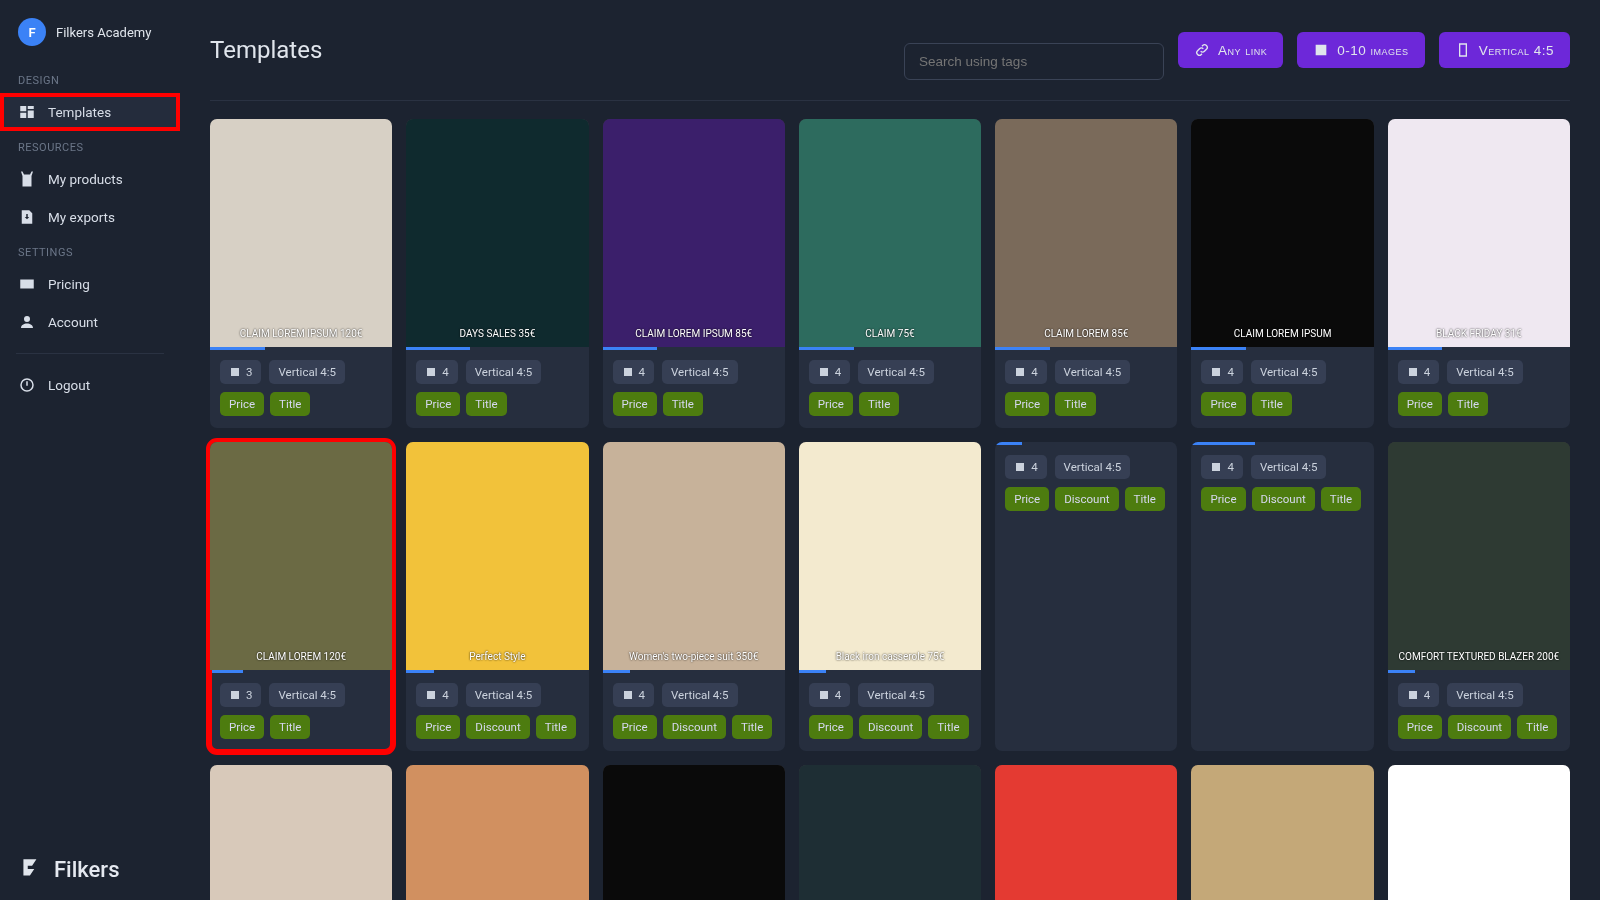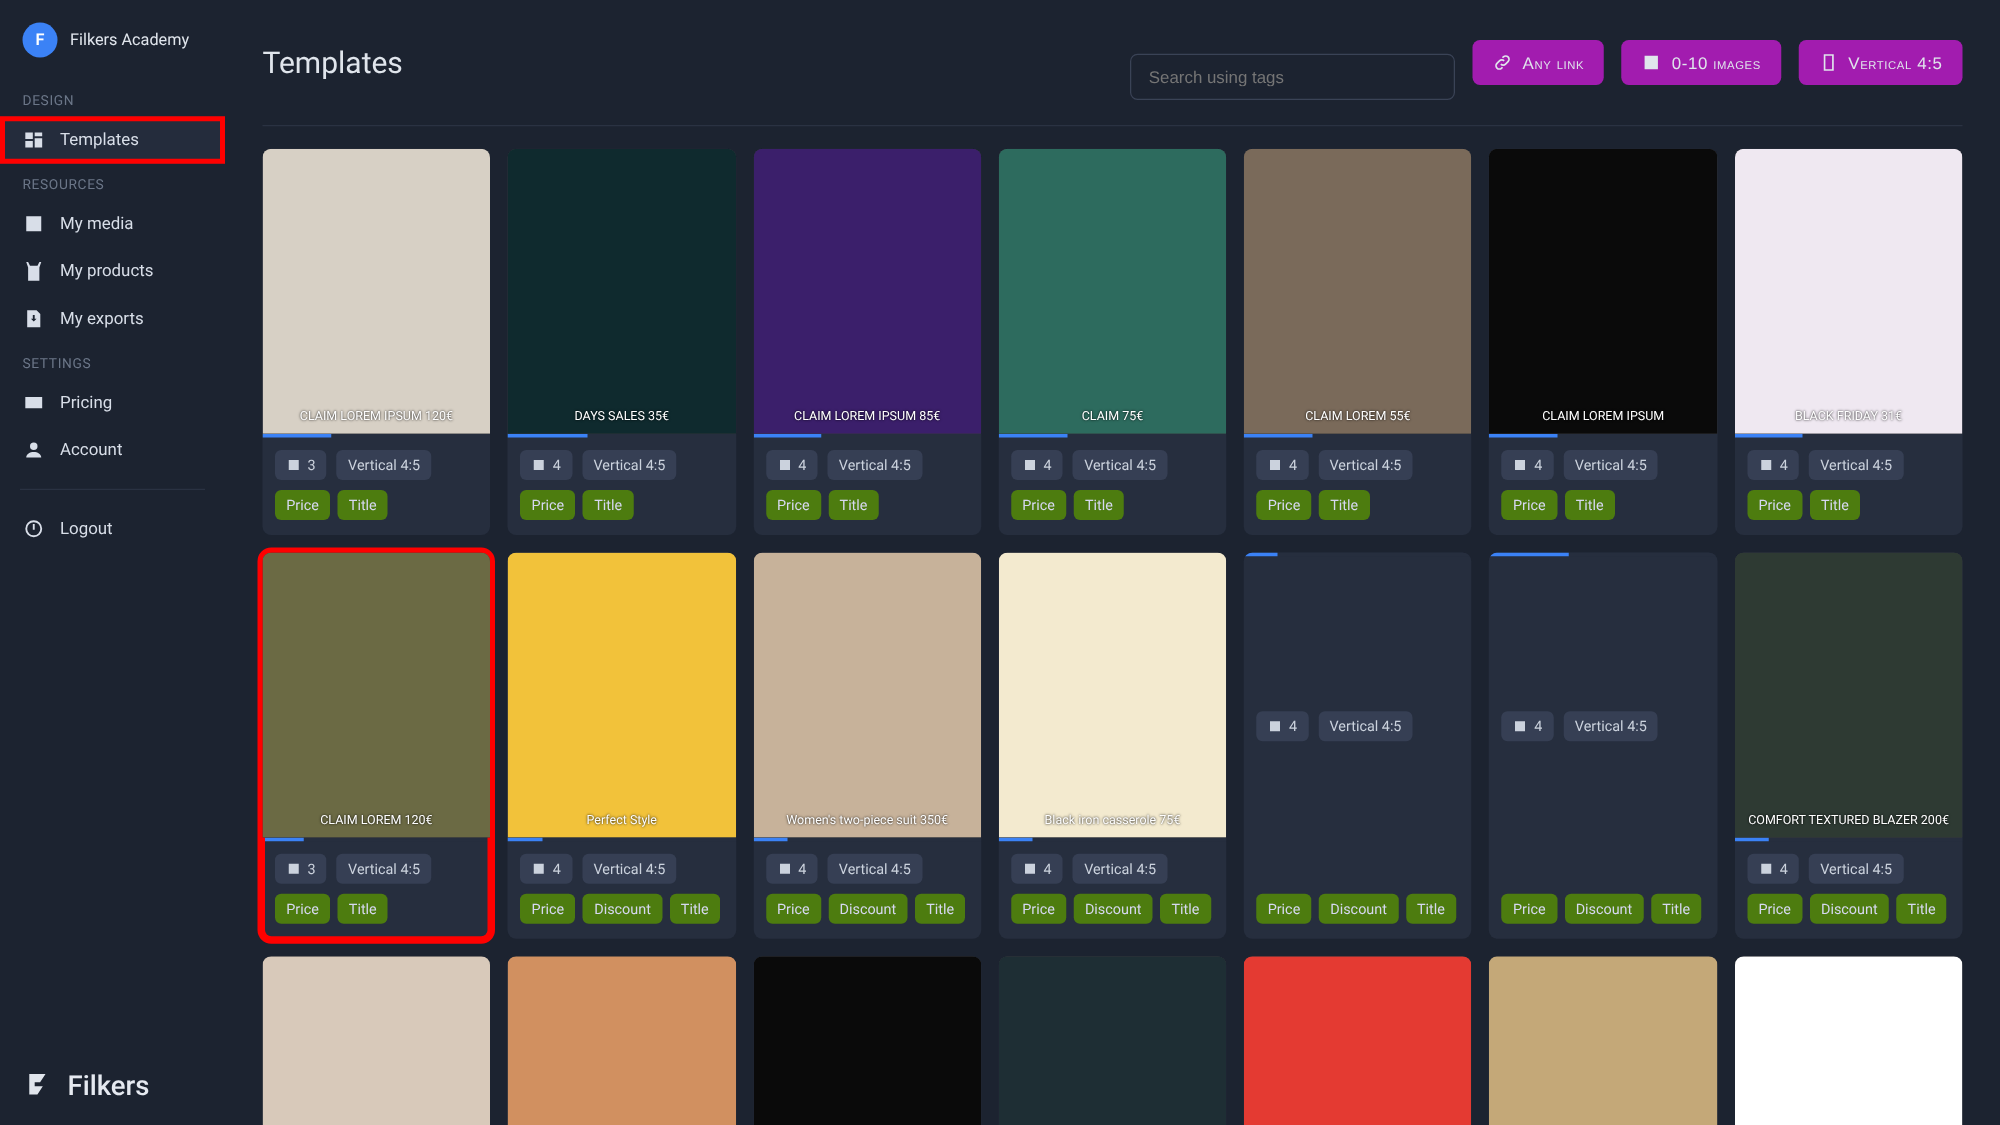--- a/index.html
+++ b/index.html
@@ -16,26 +16,26 @@
 .divider { height:1px; background:#2a3242; margin:12px 16px; }
 .brand { margin-top:auto; padding:0 18px 0; display:flex; align-items:center; gap:10px; }
 .brand-mark { width:26px; height:26px; }
 .brand-name { font-size:22px; font-weight:500; color:#e5e9f0; }
 
 .main { flex:1; background:#1c2330; padding:20px 30px; overflow:auto; }
 .topbar { display:flex; align-items:center; gap:14px; margin-bottom:20px; }
 .page-title { font-size:24px; font-weight:400; flex-shrink:0; }
 .search-field { flex:1; margin-left:auto; max-width:260px; }
 .search-field input { width:100%; background:#1c2330; border:1px solid #3a4356; border-radius:6px; padding:10px 14px; color:#cbd2dd; font-size:13.5px;margin-top:23px; }
-.filter-btn { background:#a21caf; border:none; color:#e0e5ec; font-size:13.5px; letter-spacing:.5px; padding:10px 16px; border-radius:6px; display:flex; align-items:center; gap:8px; cursor:pointer; font-variant:small-caps; }
+.filter-btn { background:#6d28d9; border:none; color:#e0e5ec; font-size:13.5px; letter-spacing:.5px; padding:10px 16px; border-radius:6px; display:flex; align-items:center; gap:8px; cursor:pointer; font-variant:small-caps; }
 .filter-btn .icon { width:16px; height:16px; }
 .hr { border:none; border-top:1px solid #2a3242; margin-bottom:18px; }
 
 .grid { display:grid; grid-template-columns:repeat(7,1fr); gap:14px; }
-.card { background:#262e3e; border-radius:7px; overflow:hidden; display:flex; flex-direction:column;justify-content:space-between; }
+.card { background:#262e3e; border-radius:7px; overflow:hidden; display:flex; flex-direction:column; }
 .card.selected-red { outline:6px solid #ff0000; outline-offset:-2px; }
 .thumb { width:100%; aspect-ratio:4/5; background:#3a3a3a; position:relative; overflow:hidden; }
 .progress { height:3px; width:100%; background:#262e3e; }
 .progress-bar { height:100%; background:#3b82f6; }
 .meta-row { display:flex; gap:8px; padding:10px 10px 0; }
 .pill { background:#363f54; color:#cbd2dd; font-size:11.5px; padding:5px 9px; border-radius:5px; display:inline-flex; align-items:center; gap:5px; }
 .pill .icon { width:12px; height:12px; }
 .tags-row { display:flex; flex-wrap:wrap; gap:6px; padding:8px 10px 12px; }
 .tag { background:#4d7c0f; color:#d6d8f0; font-size:11.5px; padding:5px 9px; border-radius:5px; }
 
@@ -55,26 +55,20 @@
 
   <div class="section-label">Design</div>
   <div class="nav-item active nav-highlight-red">
     <svg class="icon" viewBox="0 0 24 24">
         <path d="M3 4h8v7H3zM13 4h8v4h-8zM13 10h8v10h-8zM3 13h8v7H3z"></path>
       </svg>
     <span>Templates</span>
   </div>
 
   <div class="section-label">Resources</div>
-  <div class="nav-item">
-    <svg class="icon" viewBox="0 0 24 24">
-        <path d="M4 4h16v16H4zM7 15l3-3 2 2 4-4 2 2v4H7z"></path>
-      </svg>
-    <span>My media</span>
-  </div>
   <div class="nav-item">
     <svg class="icon" viewBox="0 0 24 24">
         <path d="M6 2l2 4h8l2-4h2l-2 6v14H6V8L4 2zM10 12h4v2h-4z"></path>
       </svg>
     <span>My products</span>
   </div>
   <div class="nav-item">
     <svg class="icon" viewBox="0 0 24 24">
         <path d="M5 3h10l4 4v14H5zM9 12l3 3 3-3h-2V8h-2v4z"></path>
       </svg>
@@ -224,21 +218,21 @@
           <span class="pill">Vertical 4:5</span>
         </div>
         <div class="tags-row">
           <span class="tag">Price</span>
           <span class="tag">Title</span>
         </div>
       </div>
       <div class="card">
         <div class="thumb">
           <div class="th-bg" style="background:#7a6a5a;"></div>
-          <div class="th-text" style="bottom:8px;color:#fff;text-shadow:0 0 2px #000">CLAIM LOREM 55€</div>
+          <div class="th-text" style="bottom:8px;color:#fff;text-shadow:0 0 2px #000">CLAIM LOREM 85€</div>
         </div>
         <div class="progress">
           <div class="progress-bar" style="width:30%"></div>
         </div>
         <div class="meta-row">
           <span class="pill">
             <svg class="icon" viewBox="0 0 24 24">
               <path d="M4 4h16v16H4zM7 15l3-3 2 2 4-4 2 2v4H7z"></path>
             </svg>
             <span>4</span>

